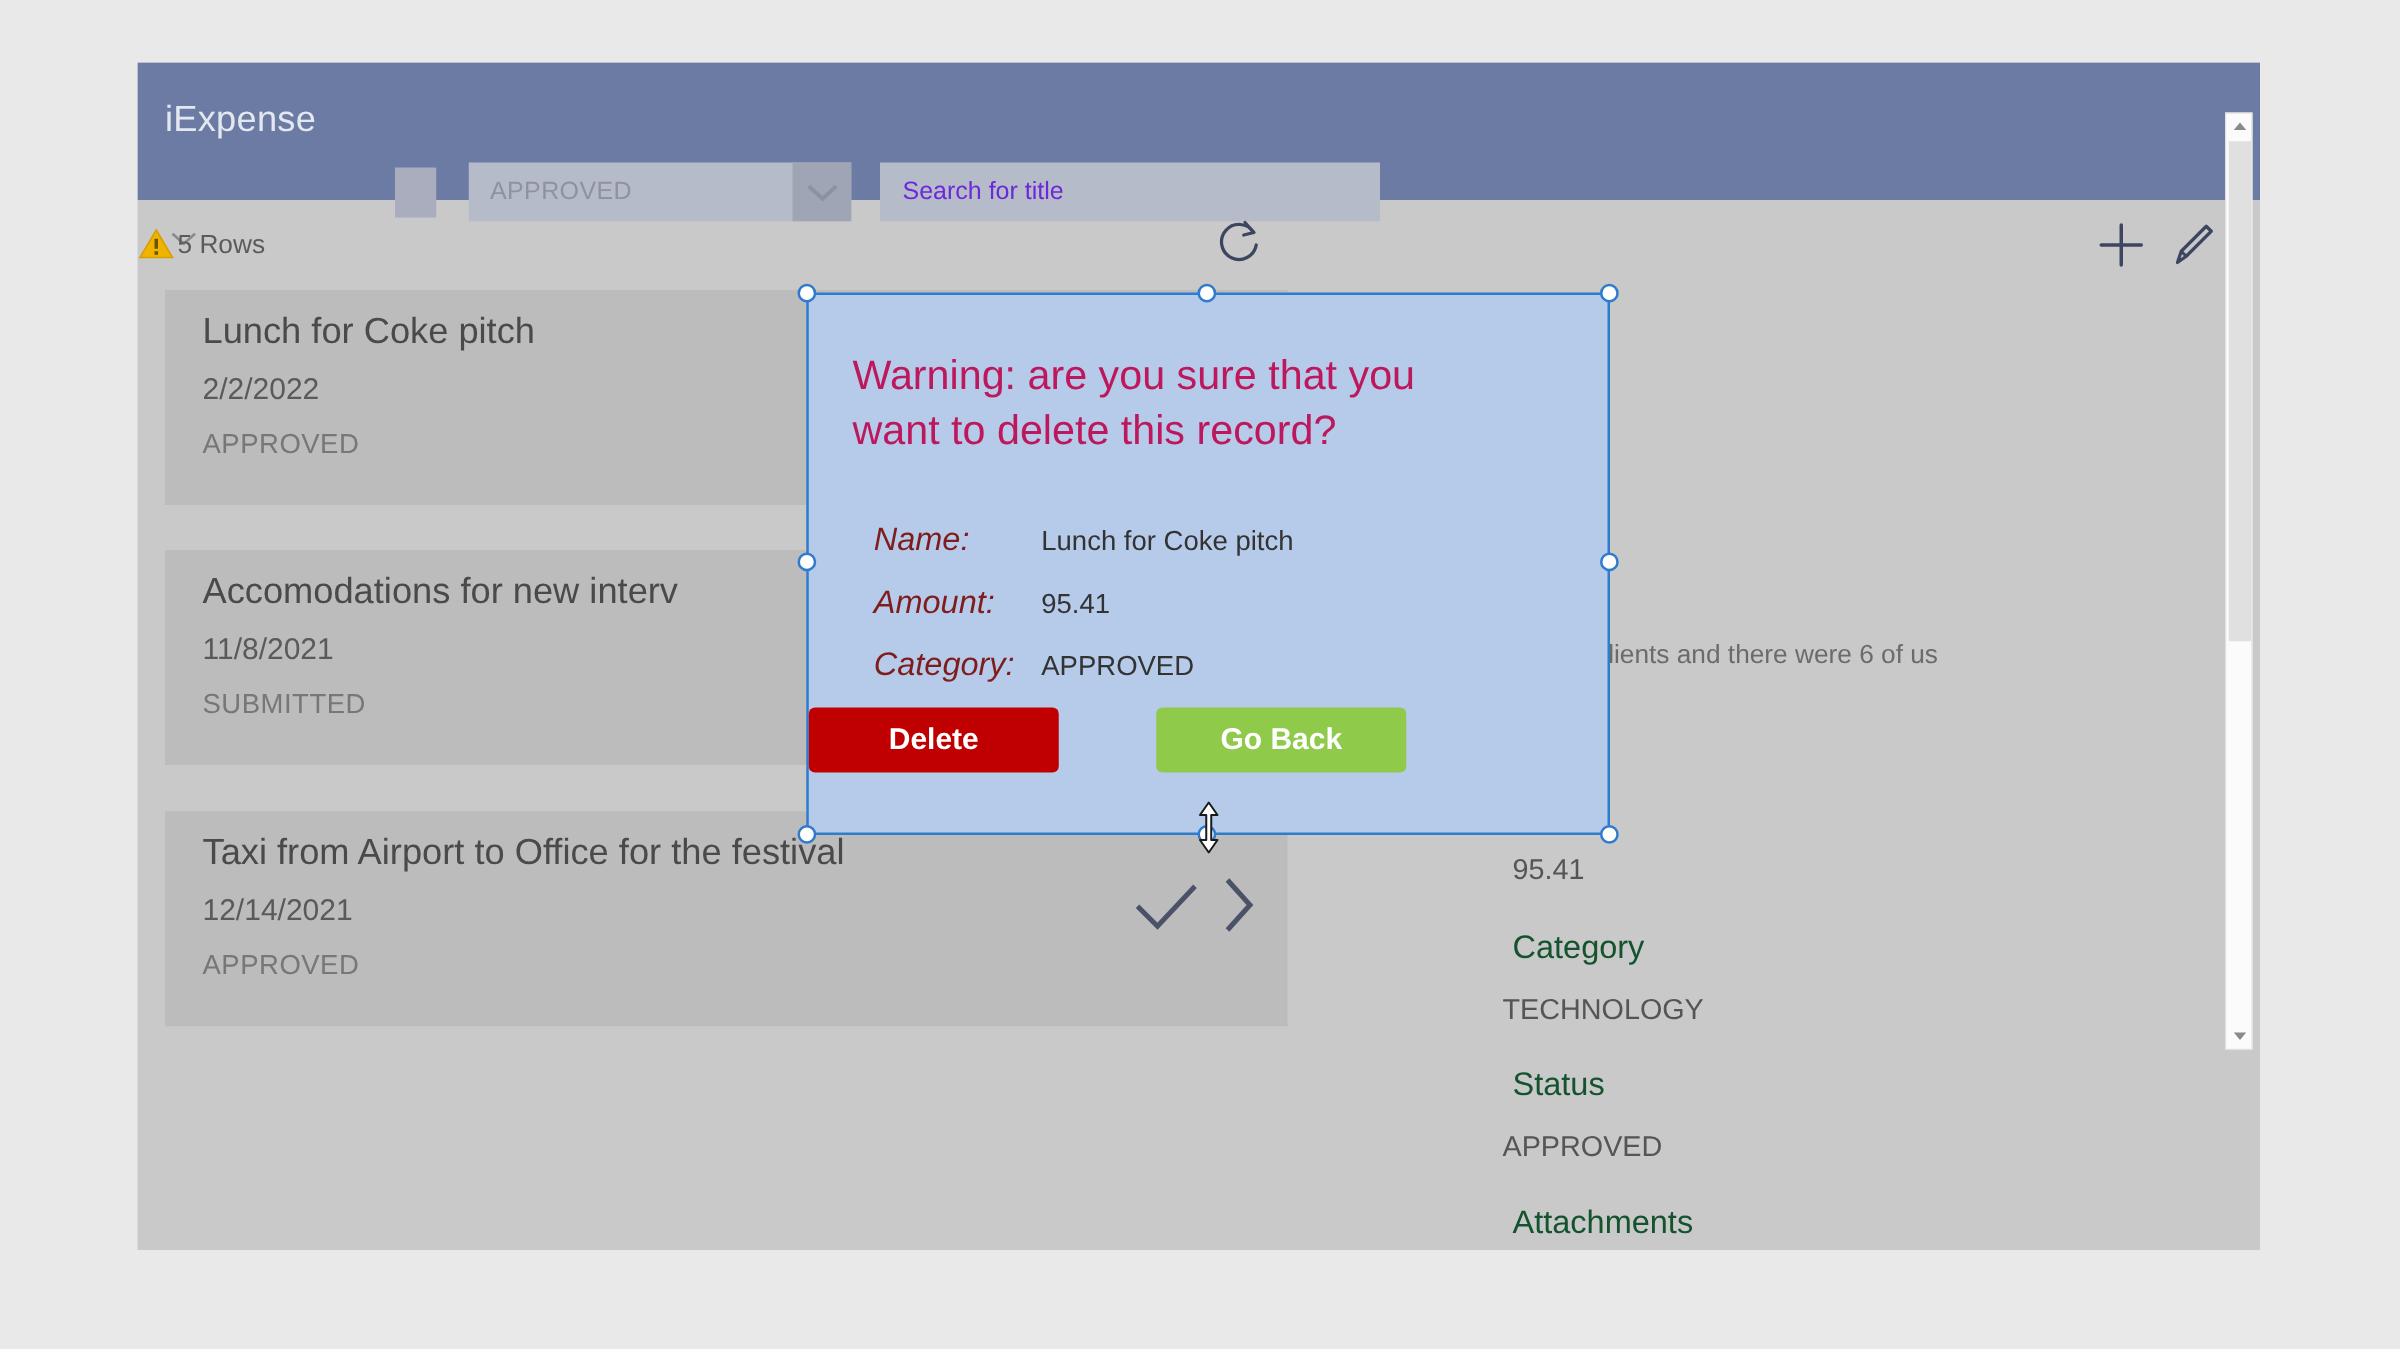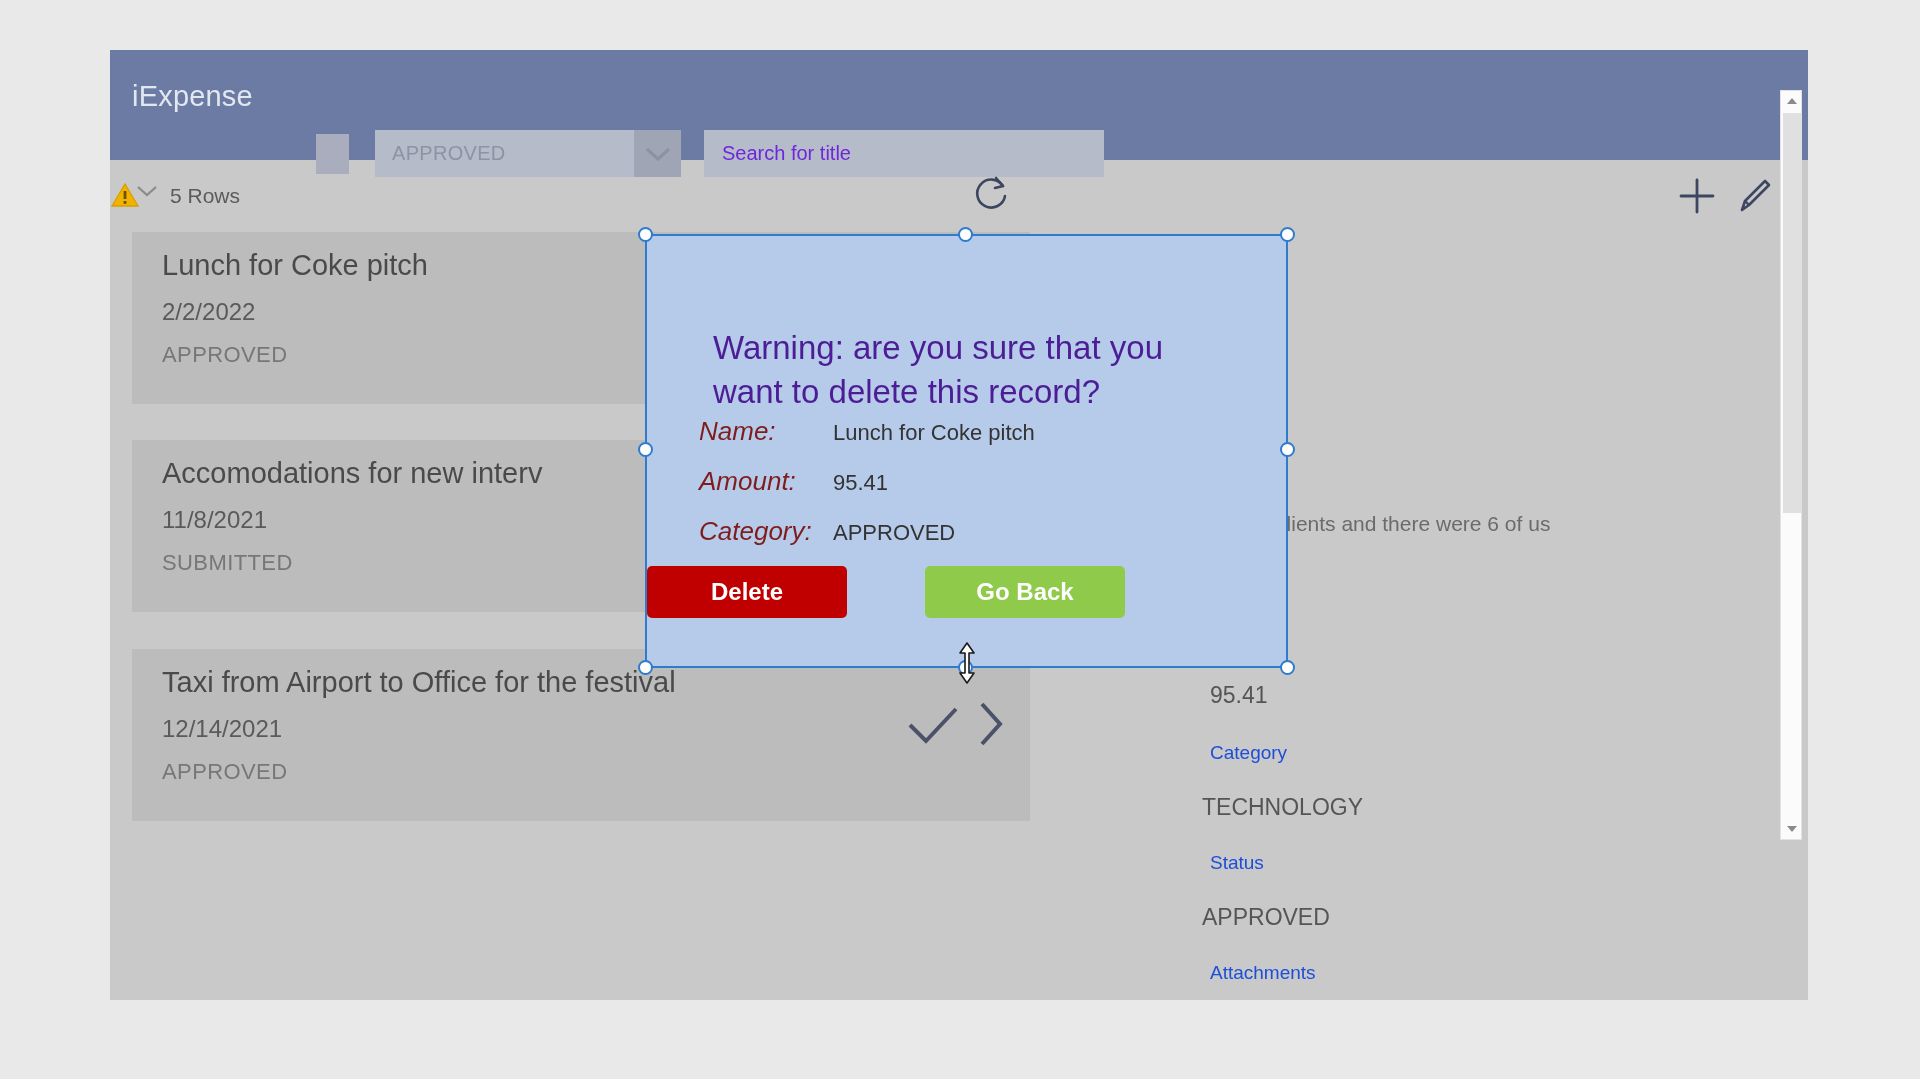--- a/index.html
+++ b/index.html
@@ -64,21 +64,21 @@
   }
 
   
   .toolbar {
     position: absolute; left: 0; top: 110px;
     width: 100%; height: 72px;
   }
   .warn-icon { position: absolute; left: 0px; top: 22px; }
   .rows-chevron { position: absolute; left: 26px; top: 24px; }
   .rows-label {
-    position: absolute; left: 60px; top: 24px;
+    position: absolute; left: 32px; top: 24px;
     font-size: 21px; color: #5b5b5b;
   }
   .refresh-icon { position: absolute; left: 860px; top: 12px; }
   .plus-icon    { position: absolute; left: 1565px; top: 14px; }
   .pencil-icon  { position: absolute; left: 1622px; top: 14px; }
 
   
   .gallery {
     position: absolute; left: 0px; top: 182px;
     width: 920px; height: 768px;
@@ -101,21 +101,21 @@
     font-size: 22px; color: #777777; letter-spacing: .4px;
   }
   .gal-icons { position: absolute; right: 24px; top: 50px; display: flex; align-items: center; gap: 14px; }
 
   
   .detail {
     position: absolute; left: 1030px; top: 182px;
     width: 660px; height: 768px;
   }
   .det-line { position: absolute; left: 70px; white-space: nowrap; }
-  .det-label { font-size: 19px; color: #1d4ed8; }
+  .det-label { font-size: 26px; color: #14532d; }
   .det-value { font-size: 23px; color: #555555; }
   .det-desc { font-size: 21px; color: #6b6b6b; }
 
   
   .scrollbar {
     position: absolute; right: 6px; top: 40px;
     width: 22px; height: 750px;
     background: #fbfbfb; border: 1px solid #e2e2e2;
   }
   .sb-arrow {
@@ -131,25 +131,24 @@
 
   
   .dialog {
     position: absolute;
     left: 645px; top: 234px;
     width: 643px; height: 434px;
     background: #b6cbea;
     border: 2px solid #2f7bcd;
   }
   .dlg-warning {
-    position: absolute; left: 66px; top: 42px;
+    position: absolute; left: 35px; top: 42px;
     width: 520px;
     font-size: 33px; line-height: 1.33;
-    color: #4c1d95;
-    margin-top: 48px;
+    color: #be185d;
   }
   .dlg-row { position: absolute; left: 52px; white-space: nowrap; }
   .dlg-key {
     display: inline-block; width: 134px;
     font-size: 26px; color: #7f1d1d; font-style: italic;
   }
   .dlg-val { font-size: 22px; color: #333333; }
   .dlg-buttons {
     position: absolute; left: 0; top: 330px; width: 100%;
     display: flex; gap: 78px;

